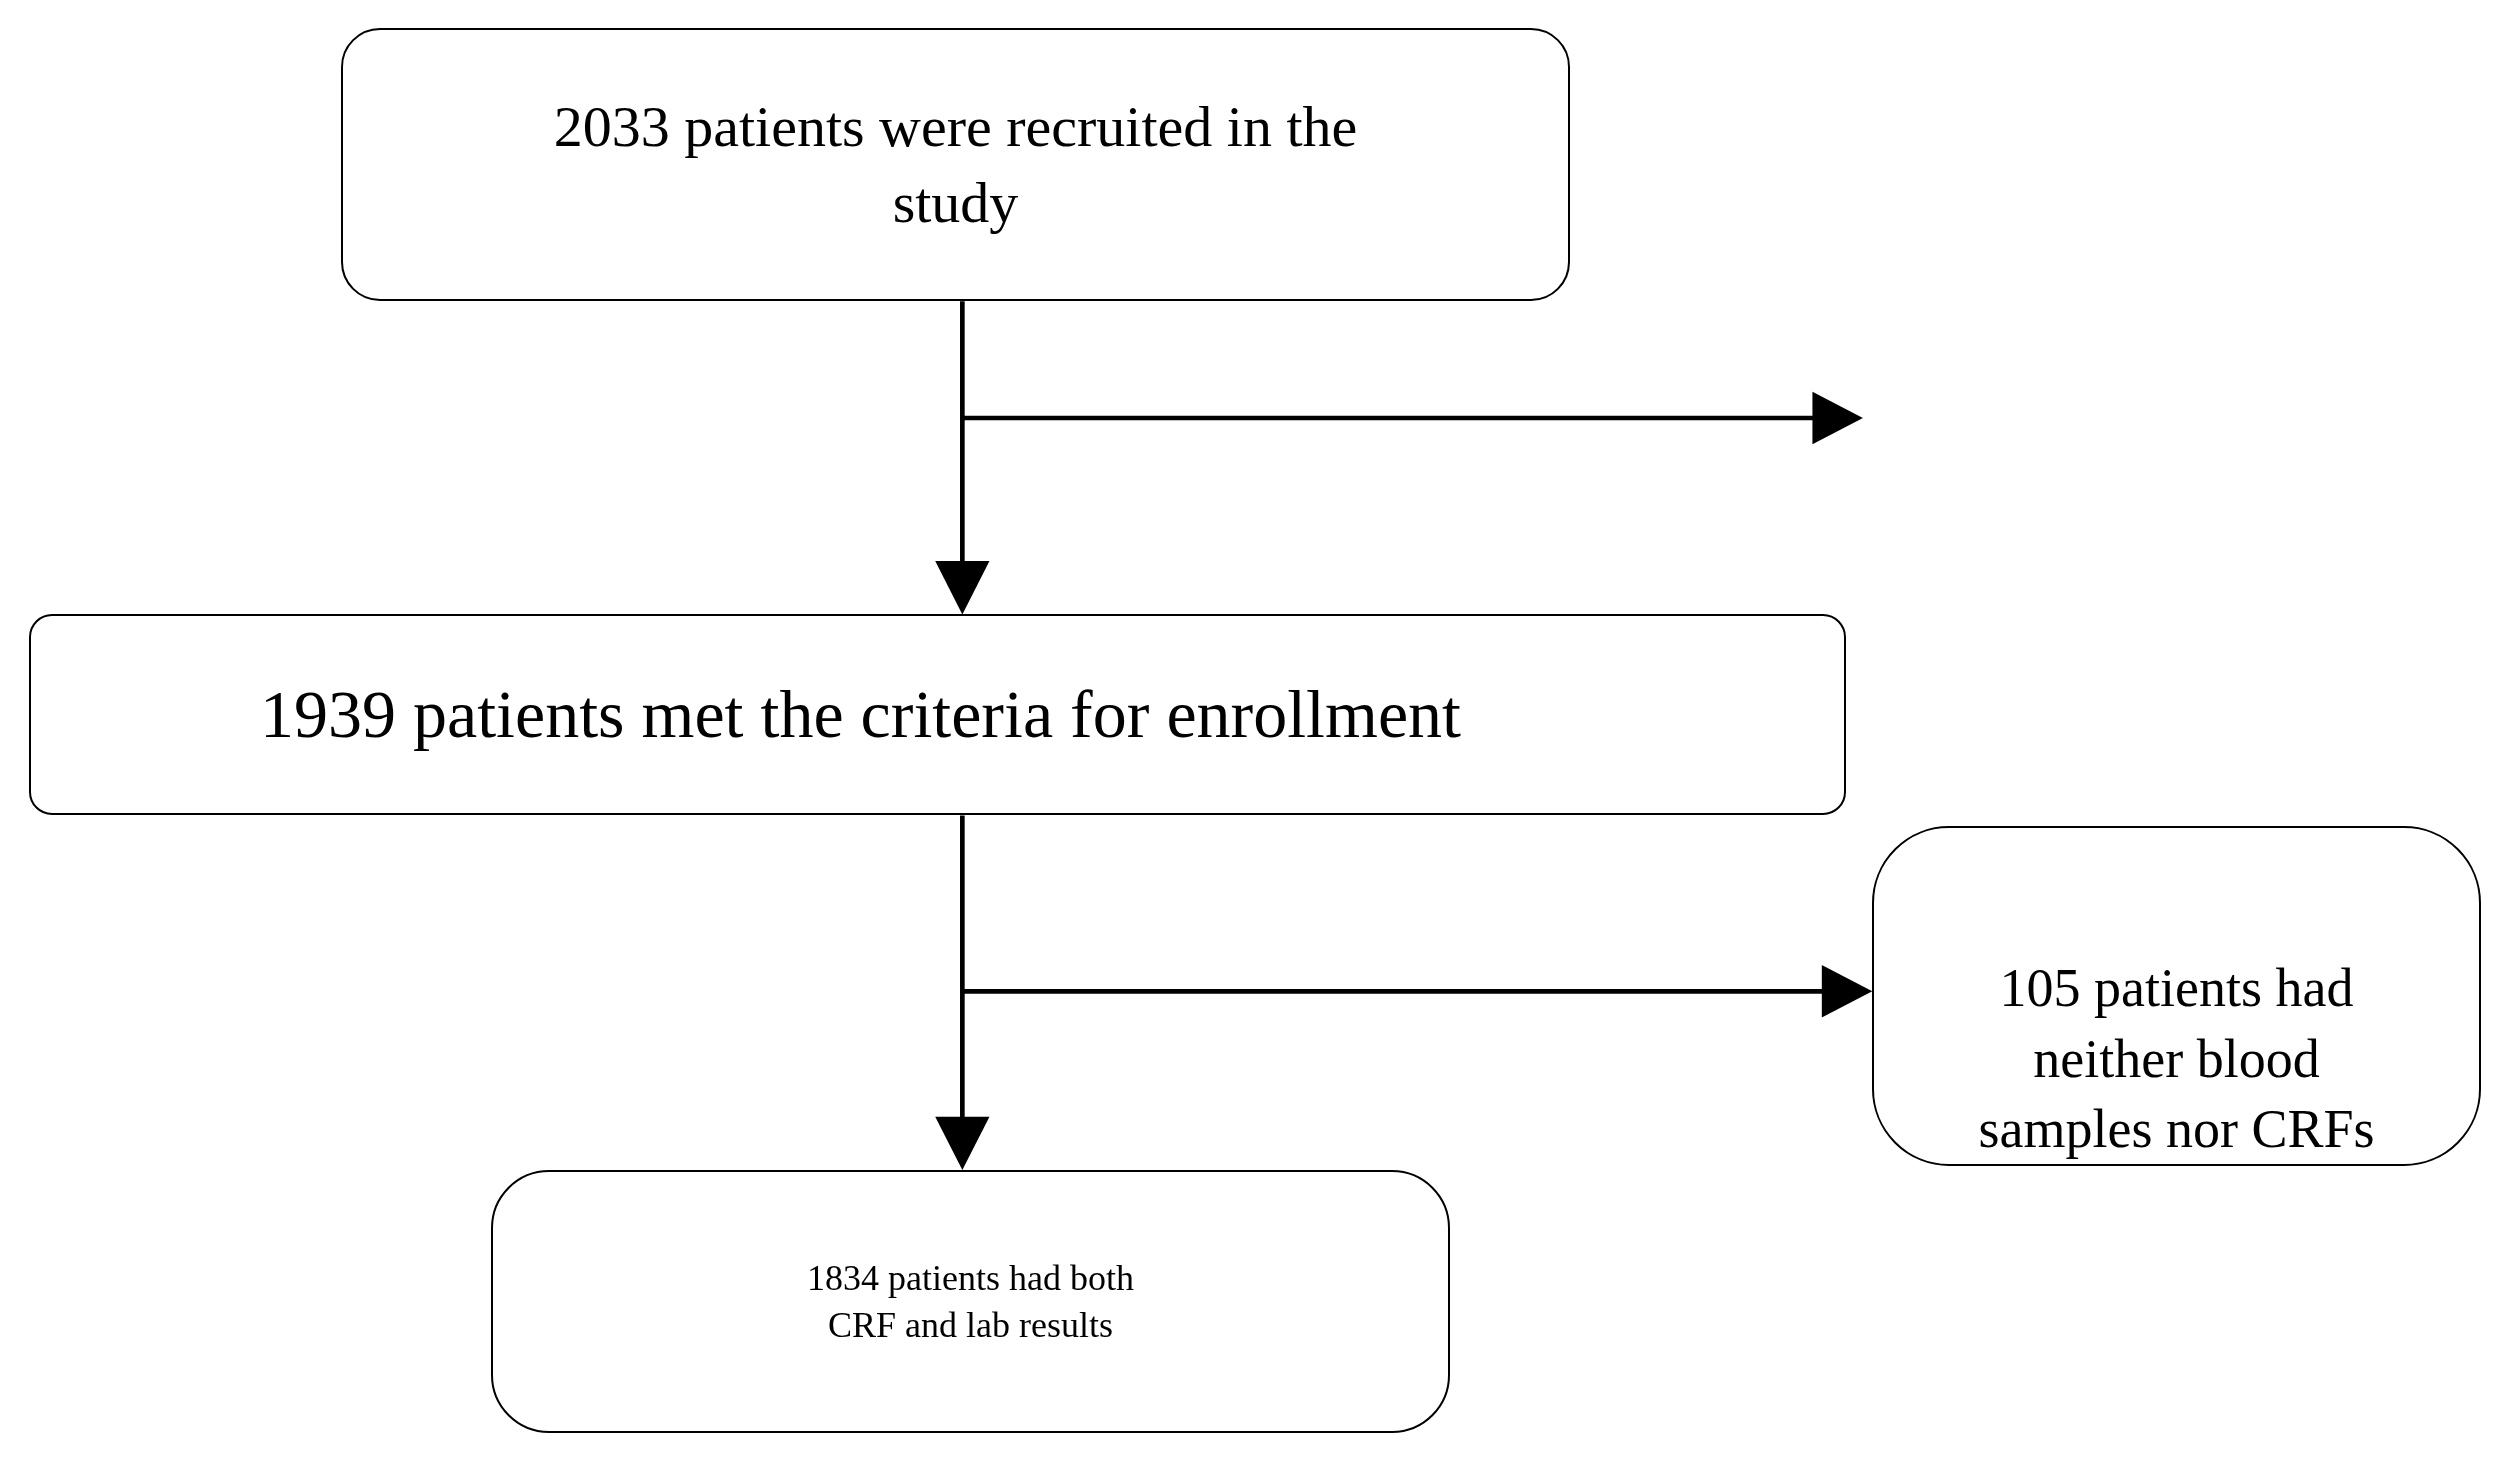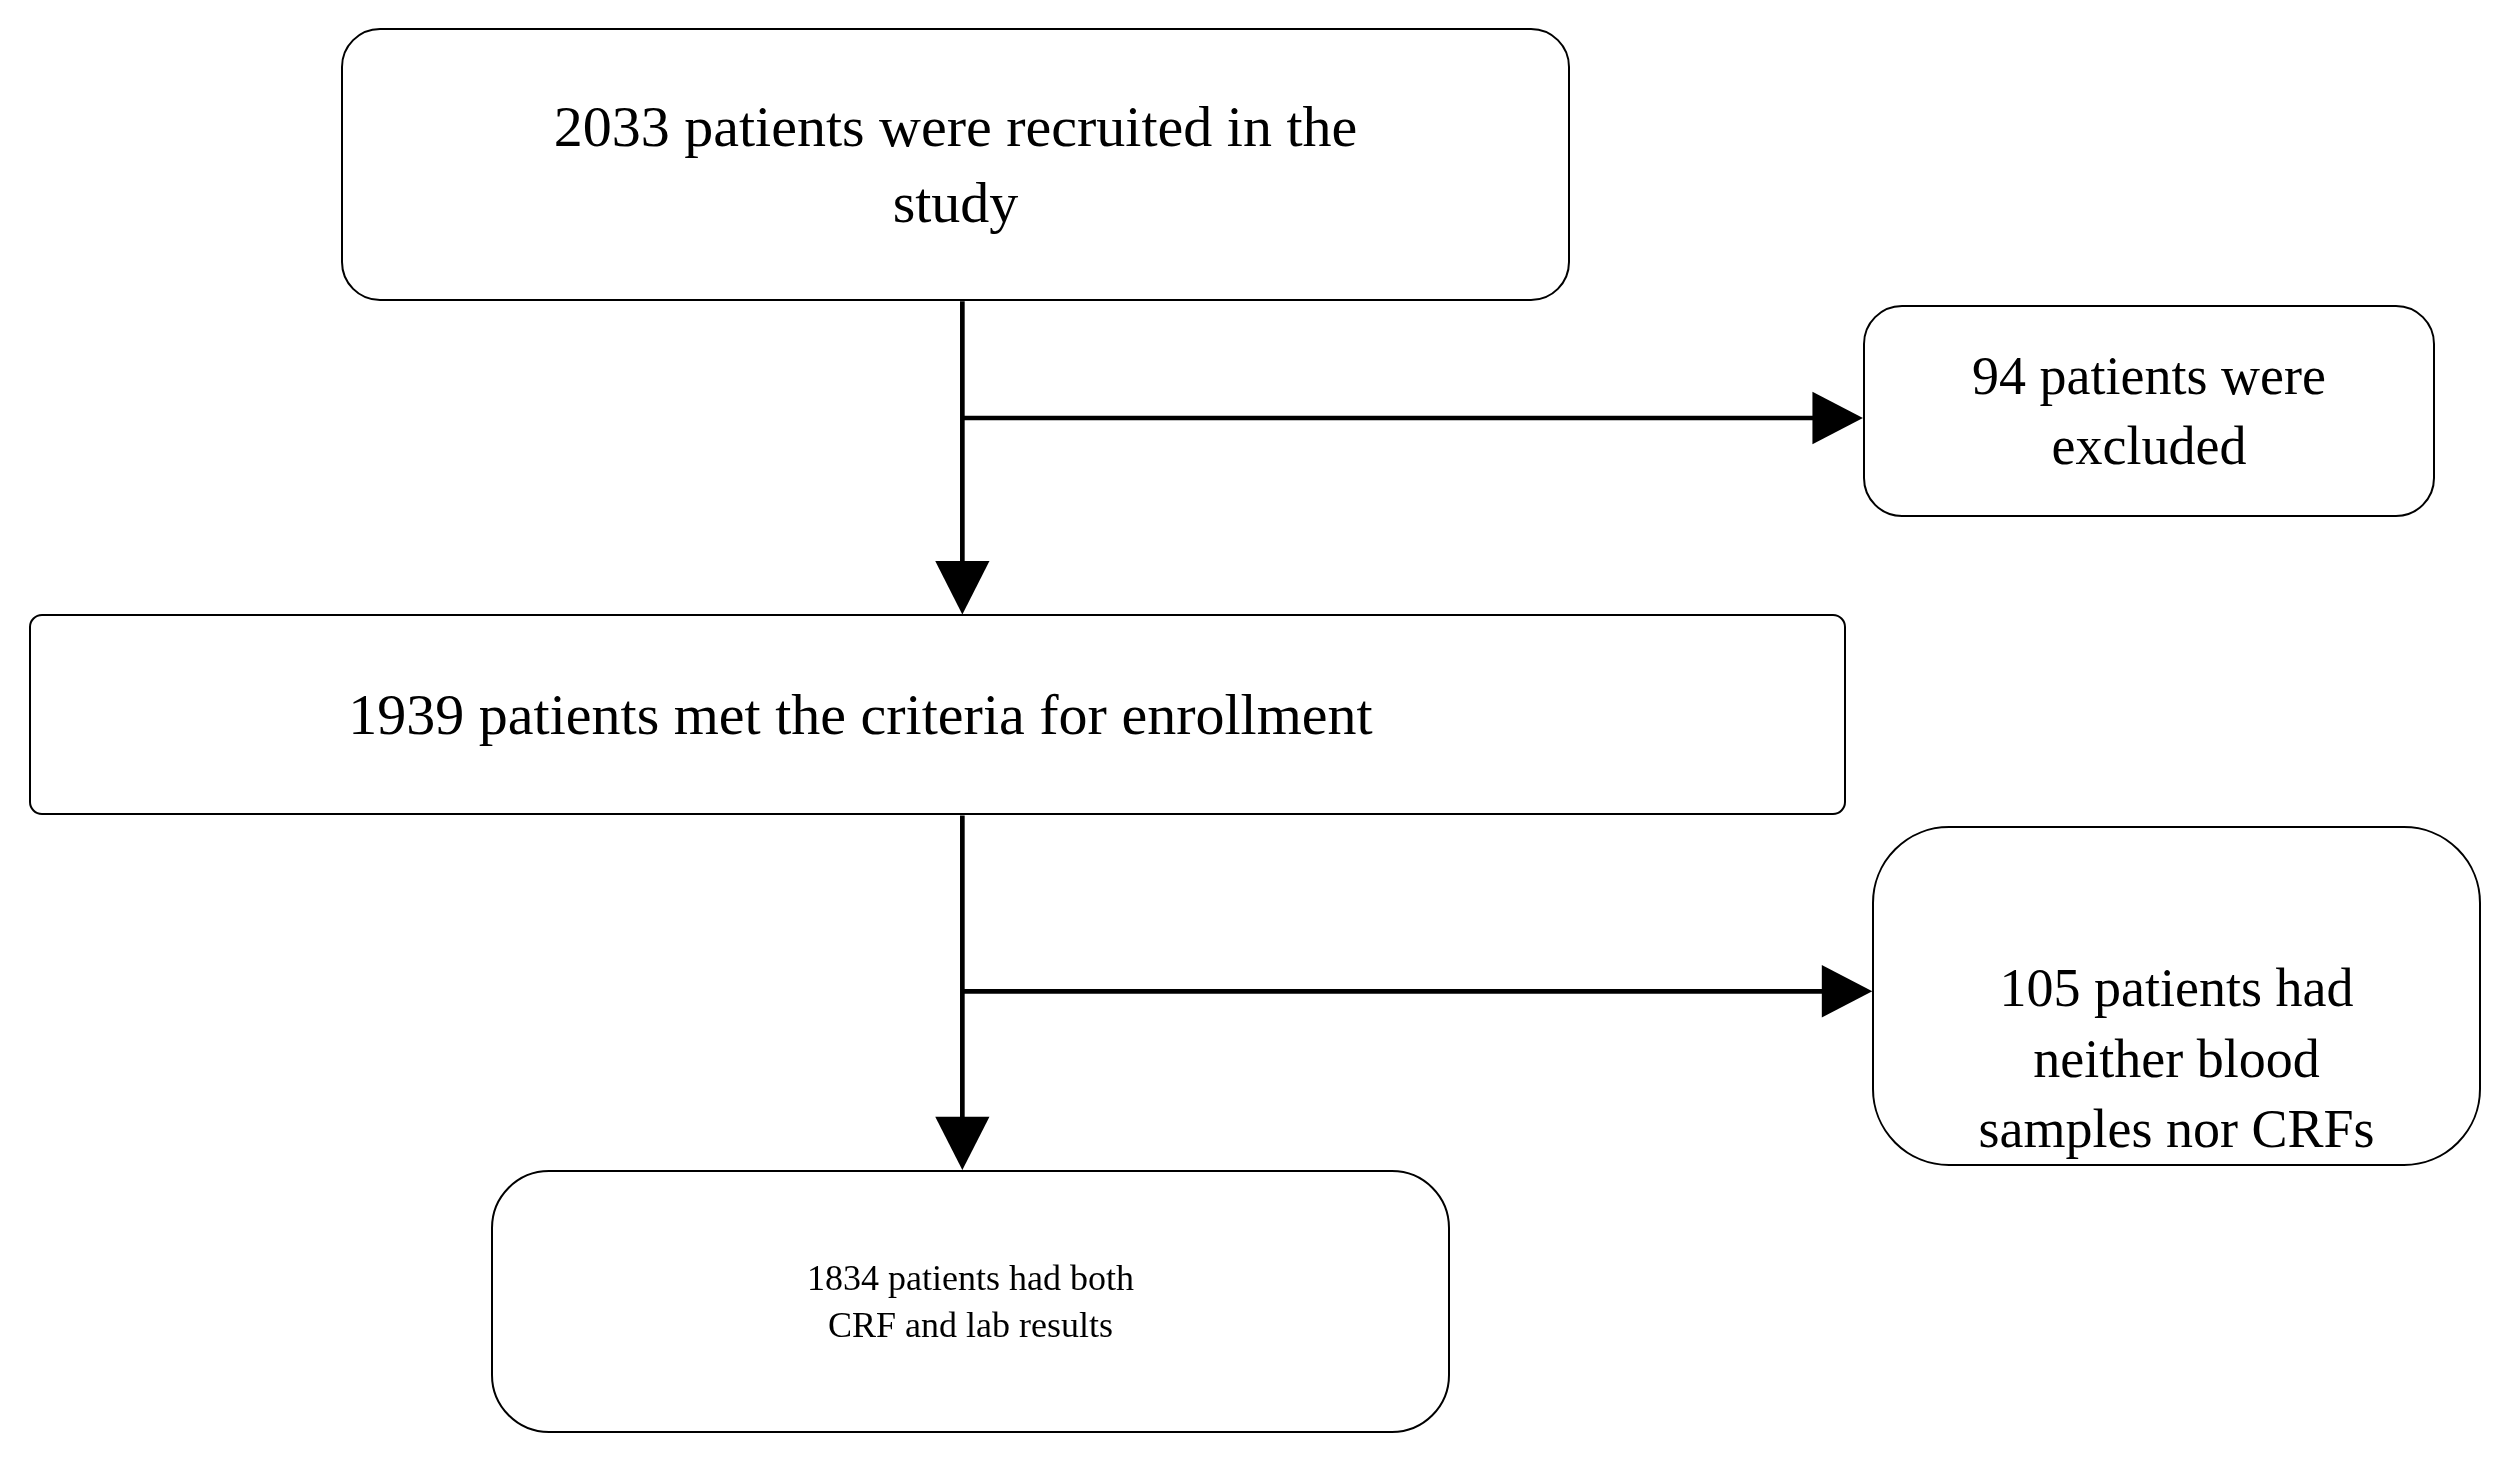--- a/index.html
+++ b/index.html
@@ -58,22 +58,22 @@
   #node-excluded {
     left: 1863px; top: 305px;
     width: 572px; height: 212px;
     border-radius: 39px;
     font-size: 54px;
   }
 
   #node-enrolled {
     left: 29px; top: 614px;
     width: 1817px; height: 201px;
-    border-radius: 13px;
-    font-size: 58px;
+    border-radius: 23px;
+    font-size: 68px;
   }
   #node-enrolled .node-text {
     padding: 0;
     text-align: center;
     transform: translateX(-77px);
   }
 
   #node-no-samples {
     left: 1872px; top: 826px;
     width: 609px; height: 340px;
@@ -121,24 +121,20 @@
       <line x1="1029" y1="1060" x2="1970" y2="1060" stroke="#000000" stroke-width="5"></line>
       <polygon points="2002,1060 1948,1032 1948,1088" fill="#000000"></polygon>
     </g>
   </svg>
 
   <div class="node-box" id="node-recruited">
     <span class="node-text">2033 patients were recruited in the
 study</span>
   </div>
 
-  <div class="node-box" id="node-excluded">
-    <span class="node-text">94 patients were
-excluded</span>
-  </div>
 
   <div class="node-box" id="node-enrolled">
     <span class="node-text">1939 patients met the criteria for enrollment</span>
   </div>
 
   <div class="node-box" id="node-no-samples">
     <span class="node-text">105 patients had
 neither blood
 samples nor CRFs</span>
   </div>

